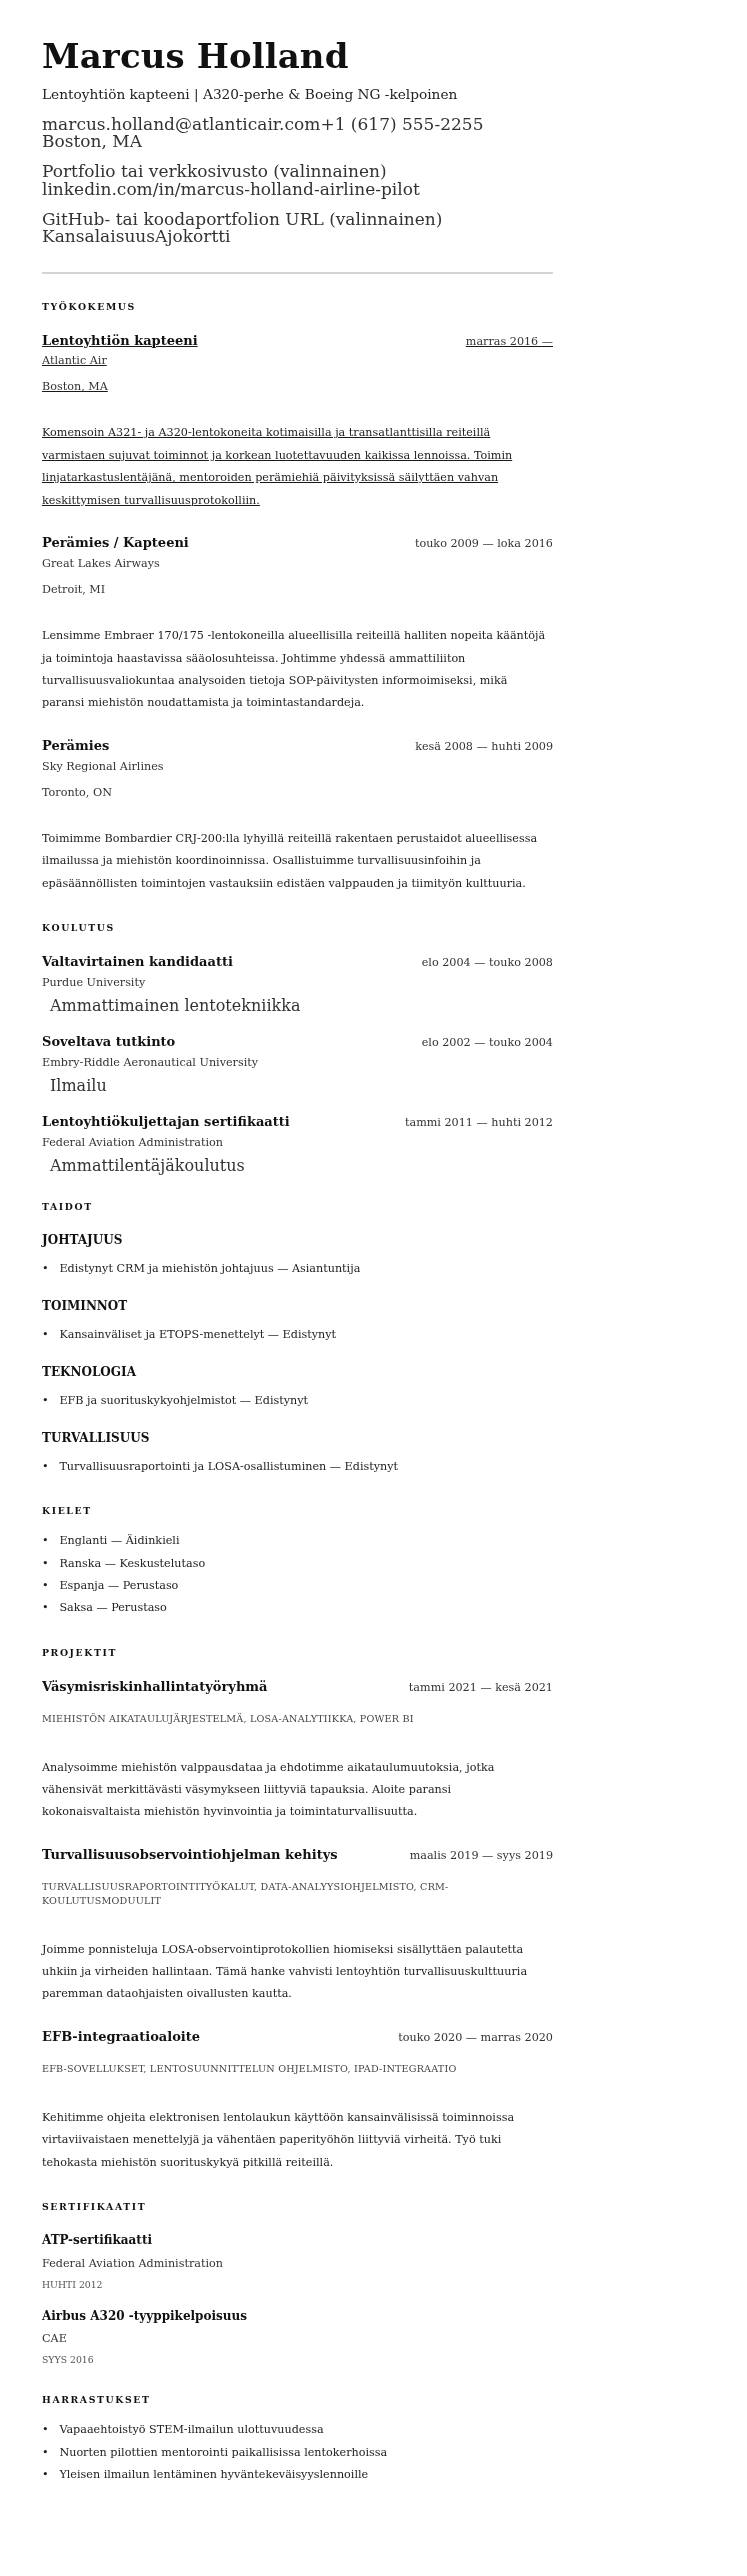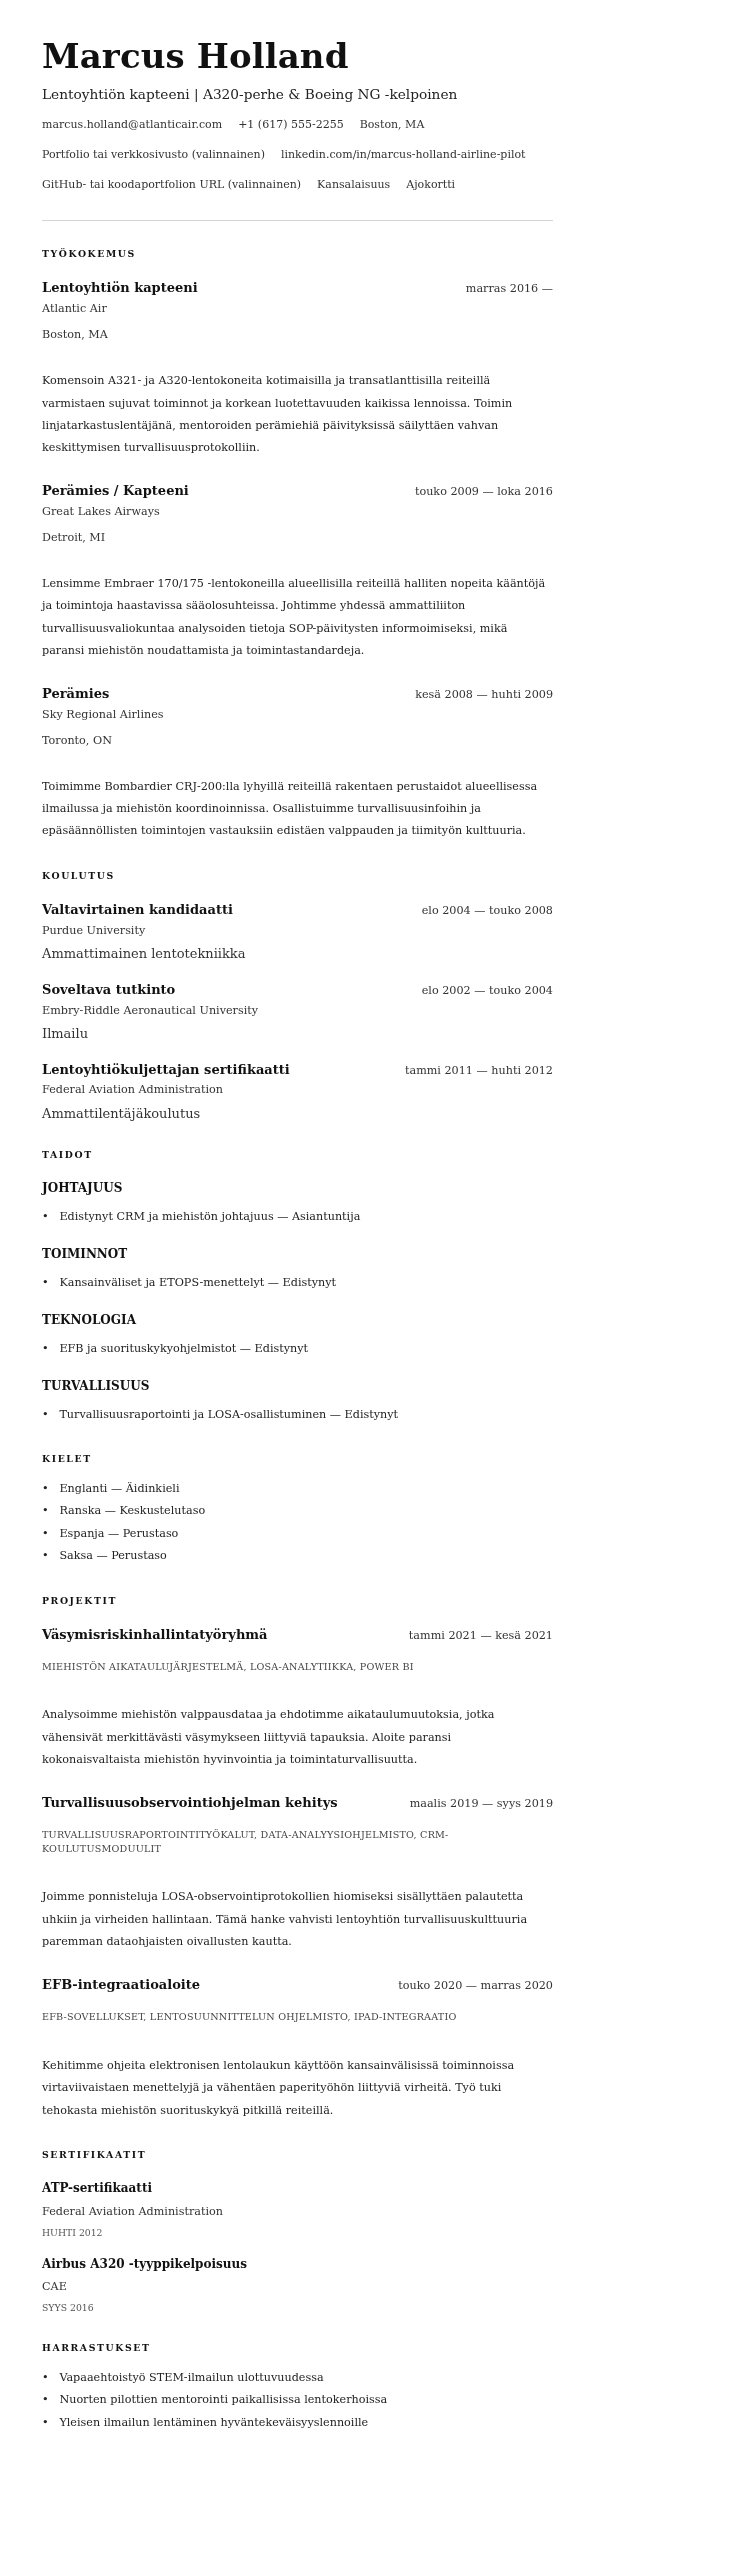--- a/index.html
+++ b/index.html
@@ -5,39 +5,39 @@
     * { box-sizing: border-box; margin: 0; padding: 0; }
     html, body { background: #ffffff; }
     body {
       width: 747px;
       font-family: "DejaVu Serif", serif;
       color: #1a1a1a;
     }
     .page { padding: 36px 42px 37px 42px; width: 595px; }
     .name { font-size: 34px; font-weight: bold; color: #111; line-height: 40px; letter-spacing: 0.1px; }
     .headline { font-size: 13.7px; color: #222; margin-top: 8.7px; line-height: 18.7px; }
-    .contact-row { font-size: 11px; color: #333; margin-top: 12.5px; line-height: 17.4px; display: flex; gap: 16px; flex-wrap: wrap; }
+    .contact-row { font-size: 17px; color: #333; margin-top: 12.5px; line-height: 17.4px; display: flex; flex-wrap: wrap; }
     .contact-row + .contact-row { margin-top: 12.5px; }
     .contact-row:first-of-type { margin-top: 21px; }
     .divider { height: 1.2px; background: #d4d4d4; margin-top: 27px; }
     .section { margin-top: 27px; }
     .section-title { font-size: 9.3px; font-weight: bold; letter-spacing: 1.6px; color: #111; line-height: 12.5px; text-transform: uppercase; }
     .summary { font-size: 13.7px; line-height: 22.4px; color: #222; margin-top: 13.7px; }
     .entry { margin-top: 22.4px; }
-    .entry:first-child { margin-top: 4px; }
+    .entry:first-child { margin-top: 4px; text-decoration: underline; }
     .entries { margin-top: 18.7px; }
     .entry-head { display: flex; justify-content: space-between; align-items: baseline; }
     .entry-title { font-size: 13px; font-weight: bold; color: #111; line-height: 17.4px; }
     .entry-date { font-size: 11.2px; color: #333; line-height: 16px; text-align: center; }
     .entry-sub { font-size: 11.2px; color: #333; line-height: 16px; margin-top: 3.7px; }
     .entry-loc { font-size: 11.2px; color: #333; line-height: 16px; margin-top: 10px; }
     .entry-desc { font-size: 11.2px; color: #222; line-height: 22.4px; margin-top: 27px; }
     .edu-entry { margin-top: 18.7px; }
     .edu-entry:first-child { margin-top: 0; }
-    .edu-field { font-size: 13px; color: #333; line-height: 16px; margin-top: 7.5px; }
+    .edu-field { font-size: 16px; color: #333; line-height: 16px; margin-top: 7.5px; margin-left: 8px; }
     .skill-group { margin-top: 17.4px; }
     .skill-group:first-child { margin-top: 0; }
     .skill-title { font-size: 12px; font-weight: bold; color: #111; line-height: 16px; text-transform: uppercase; }
     ul.bullets { list-style: none; margin-top: 12.5px; }
     ul.bullets li { font-size: 11.2px; line-height: 22.4px; color: #222; position: relative; padding-left: 17.4px; }
     ul.bullets li::before { content: "•"; position: absolute; left: 0; top: 0; font-size: 11.2px; color: #222; }
     .skill-group ul.bullets { margin-top: 10px; }
     .project-tags { font-size: 9.6px; color: #444; line-height: 13.7px; margin-top: 16px; text-transform: uppercase; letter-spacing: 0.2px; }
     .project-desc { font-size: 11.2px; color: #222; line-height: 22.4px; margin-top: 31px; }
     .project { margin-top: 22.4px; }

